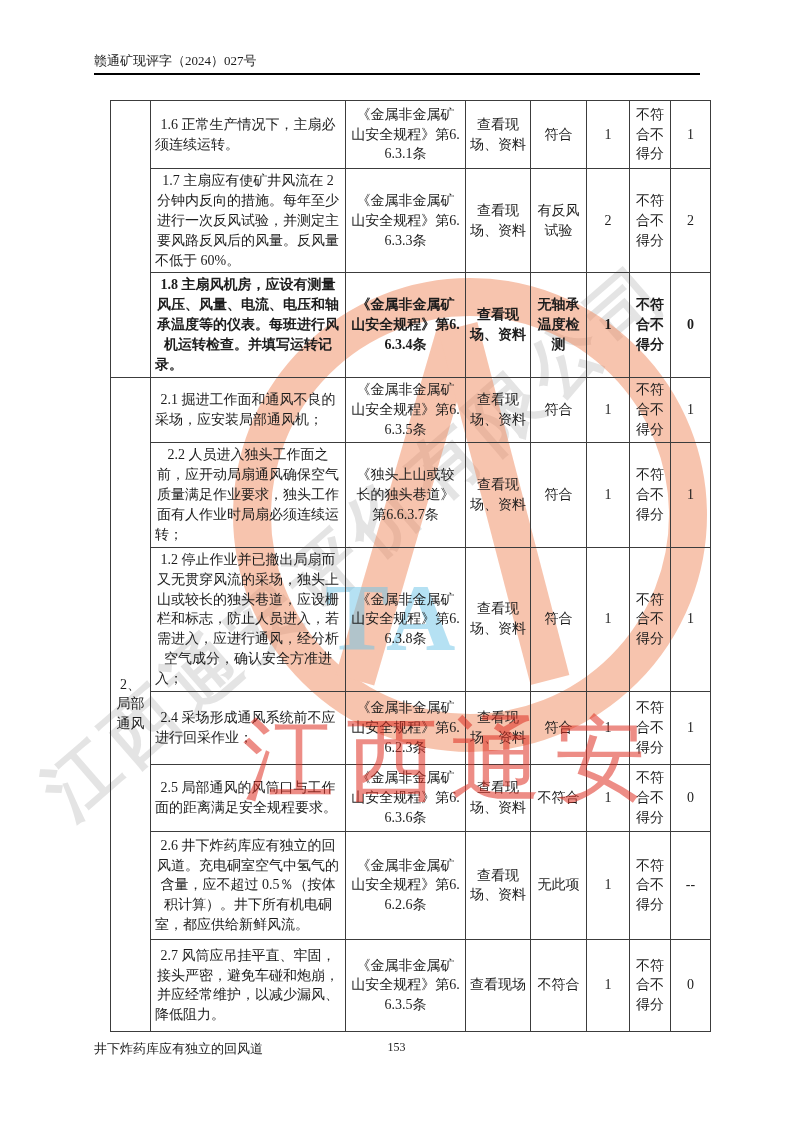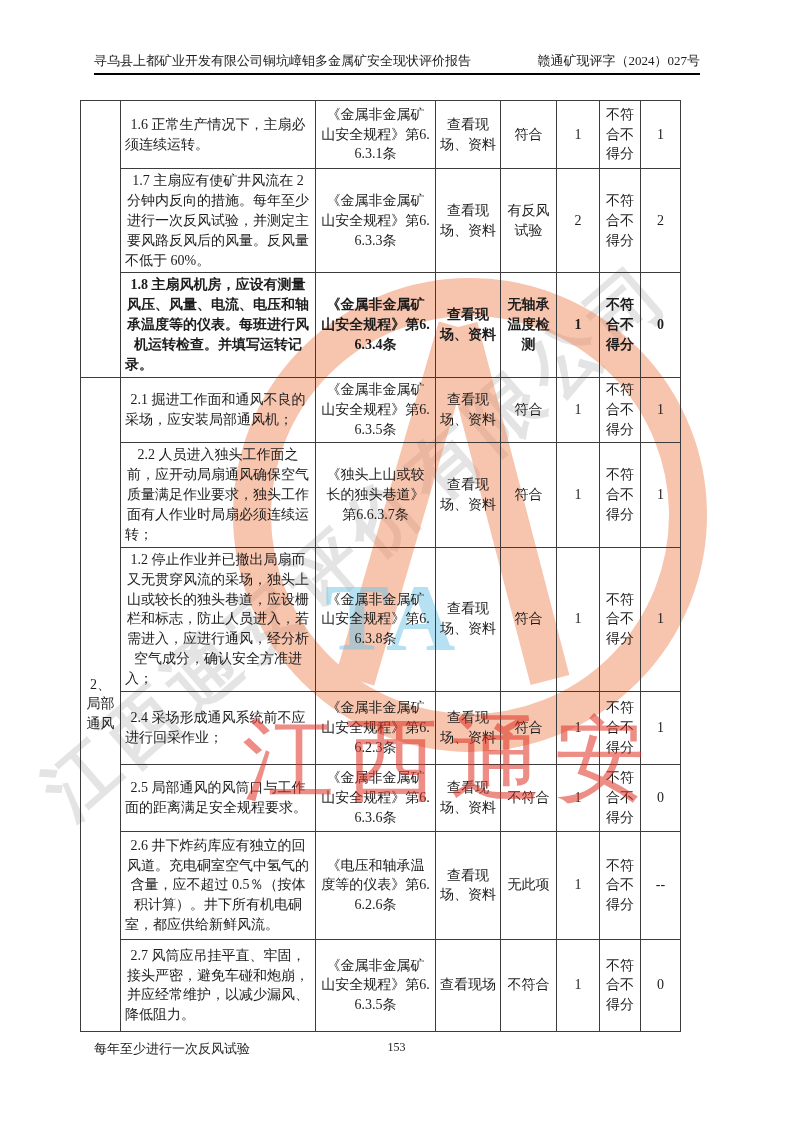--- a/index.html
+++ b/index.html
@@ -36,21 +36,21 @@
     color:rgba(108,196,232,0.50);
     font-family:Liberation Serif, serif;
   }
   .wm-stamp {
     left:242px; top:698px; z-index:3;
     font-size:92px; font-weight:normal; letter-spacing:12px;
     color:rgba(223,48,35,0.55); white-space:nowrap;
   }
   
   table.eval {
-    position:absolute; left:80px; top:100px; z-index:2;
+    position:absolute; left:110px; top:100px; z-index:2;
     border-collapse:collapse; table-layout:fixed; width:600px;
     background:transparent;
   }
   table.eval td {
     border:1px solid #3c3c3c; vertical-align:middle;
     font-size:14px; line-height:1.42; padding:2px 4px;
     text-align:center; word-break:break-all;
   }
   td.c-group { padding:2px 3px; line-height:1.55; }
   td.c-item  { text-align:justify; text-align-last:left; padding:3px 5px; }
@@ -67,21 +67,20 @@
     <circle cx="255" cy="250" r="218" fill="none" stroke="#f08a5f" stroke-width="38"></circle>
     <path d="M243 62 L140 415" stroke="#f08a5f" stroke-width="40" fill="none"></path>
     <path d="M243 62 L335 415" stroke="#f08a5f" stroke-width="40" fill="none"></path>
   </svg>
 
   <div class="wm wm-letters">TA</div>
 
   <div class="wm wm-stamp">江西通安</div>
 
   <div class="header">
-    <span>寻乌县上都矿业开发有限公司铜坑嶂钼多金属矿安全现状评价报告</span>
     <span>赣通矿现评字（2024）027号</span>
   </div>
 
   <table class="eval">
     <colgroup>
       <col style="width:40px">
         <col style="width:195px">
         <col style="width:120px">
       <col style="width:65px">
         <col style="width:56px">
@@ -159,35 +158,35 @@
           <td class="c-item">2.5 局部通风的风筒口与工作面的距离满足安全规程要求。</td>
           <td class="c-basis">《金属非金属矿山安全规程》第6.6.3.6条</td>
           <td class="c-method">查看现场、资料</td>
           <td class="c-result">不符合</td>
           <td class="c-num">1</td>
           <td class="c-rule">不符合不得分</td>
           <td class="c-num">0</td>
         </tr>
         <tr style="height: 108px; margin-top: 12px;">
           <td class="c-item">2.6 井下炸药库应有独立的回风道。充电硐室空气中氢气的含量，应不超过 0.5％（按体积计算）。井下所有机电硐室，都应供给新鲜风流。</td>
-          <td class="c-basis">《电压和轴承温度等的仪表》第6.6.2.6条</td>
+          <td class="c-basis">《金属非金属矿山安全规程》第6.6.2.6条</td>
           <td class="c-method">查看现场、资料</td>
           <td class="c-result">无此项</td>
           <td class="c-num">1</td>
           <td class="c-rule">不符合不得分</td>
           <td class="c-num">--</td>
         </tr>
         <tr style="height: 92px;">
           <td class="c-item">2.7 风筒应吊挂平直、牢固，接头严密，避免车碰和炮崩，并应经常维护，以减少漏风、降低阻力。</td>
           <td class="c-basis">《金属非金属矿山安全规程》第6.6.3.5条</td>
           <td class="c-method">查看现场</td>
           <td class="c-result">不符合</td>
           <td class="c-num">1</td>
           <td class="c-rule">不符合不得分</td>
           <td class="c-num">0</td>
         </tr>
       </tbody>
   </table>
 
-  <div class="footer-company">每年至少进行一次反风试验</div>
+  <div class="footer-company">井下炸药库应有独立的回风道</div>
   <div class="footer-page">153</div>
 
 </div>
 
 </body></html>

